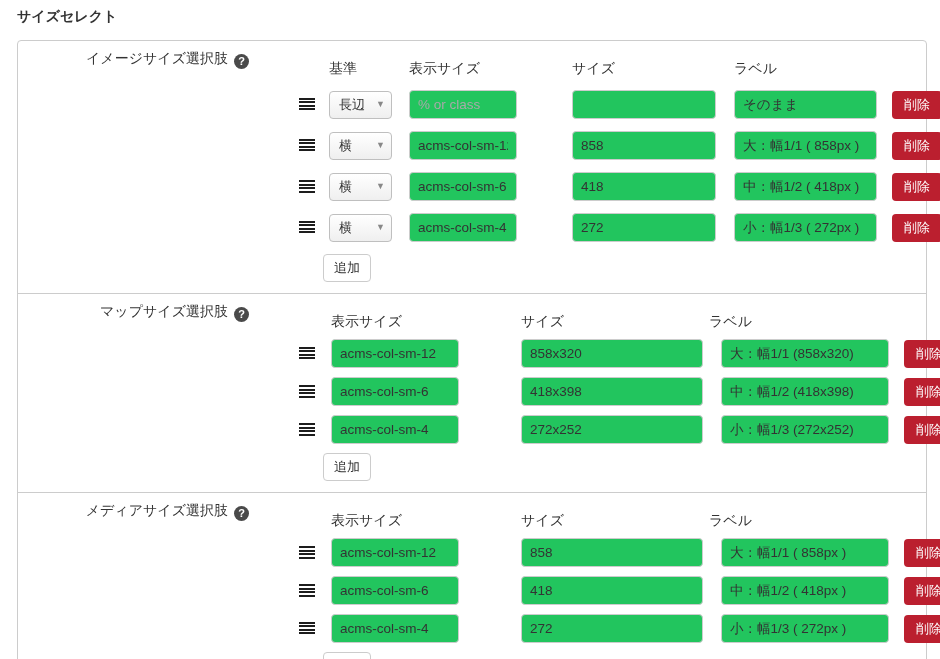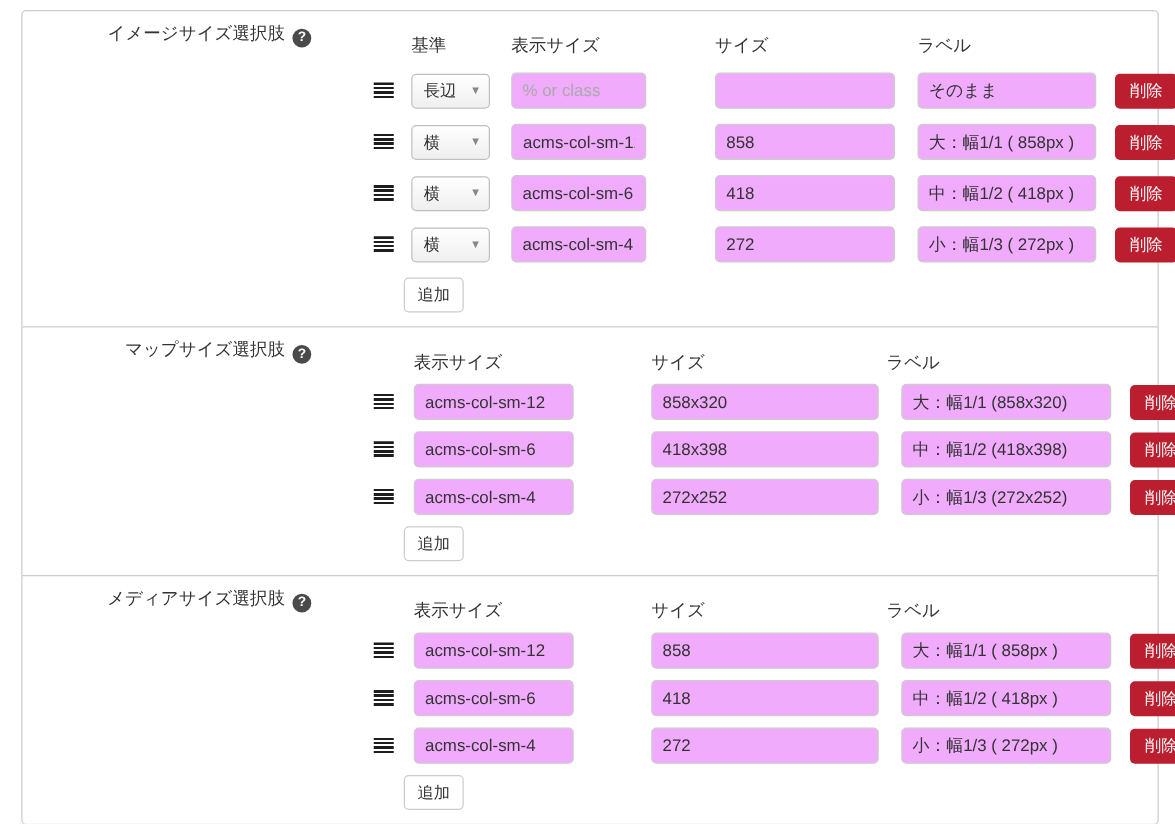--- a/index.html
+++ b/index.html
@@ -51,21 +51,21 @@
     display:flex; align-items:center; justify-content:space-between;
     padding:0 6px 0 9px; cursor:pointer;
     border:1px solid #bfbfbf; border-radius:4px;
     background: linear-gradient(#ffffff, #efefef);
     color:#333; font-size:13px;text-align:right;
   }
   .caret { color:#888; font-size:9px; line-height:1; }
 
   input.field {
     height:29px; border:1px solid #ccc; border-radius:4px;
-    padding:0 8px; font-size:13.5px; color:#333; background:#f0abfc;
+    padding:0 8px; font-size:13.5px; color:#333; background:#22c55e;
     font-family: "Liberation Sans", "DejaVu Sans", sans-serif;
   }
   input.field::placeholder { color:#a9a9a9; }
   .in-disp1 { width:108px; margin-right:55px; }
   .in-size1 { width:144px; margin-right:18px; }
   .in-label1{ width:143px; margin-right:15px; }
   .in-disp2 { width:128px; margin-right:62px; }
   .in-size2 { width:182px; margin-right:18px; }
   .in-label2{ width:168px; margin-right:15px; }
 
@@ -78,20 +78,21 @@
     display:inline-block; padding:4px 10px; cursor:pointer;
     background:#fff; color:#333; border:1px solid #ccc; border-radius:4px;
     font-size:13px; font-family: inherit; margin-left: 24px;
   }
   .add-wrap { margin-top:0; }
 </style>
 </head>
 <body>
 
 <div class="wrap">
+  <h3 class="page-title">サイズセレクト</h3>
 
   <div class="panel">
 
     <div class="section">
       <div class="section-label">
         <span>イメージサイズ選択肢</span><span class="help-icon">?</span>
       </div>
       <div class="section-body">
         <div class="headers tight">
           <span class="h-spacer1"></span>

